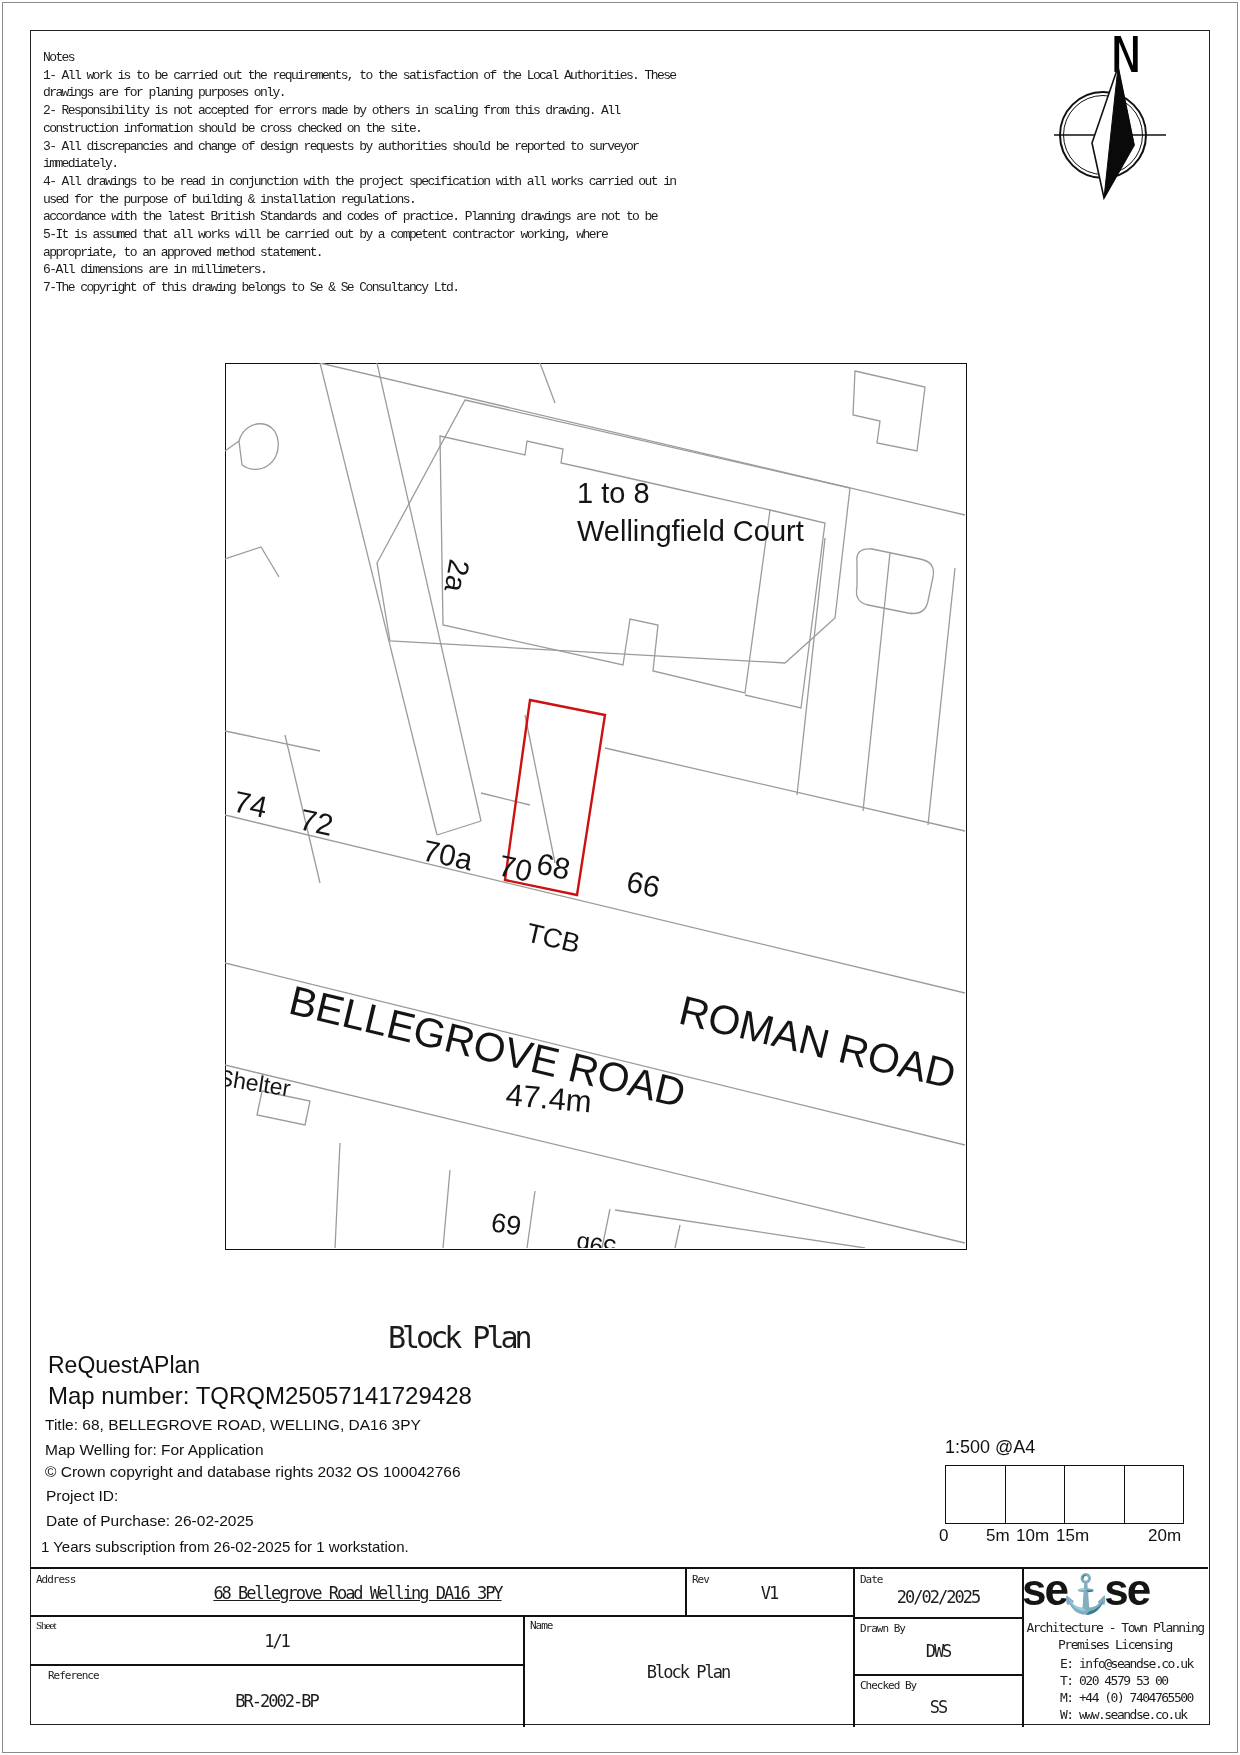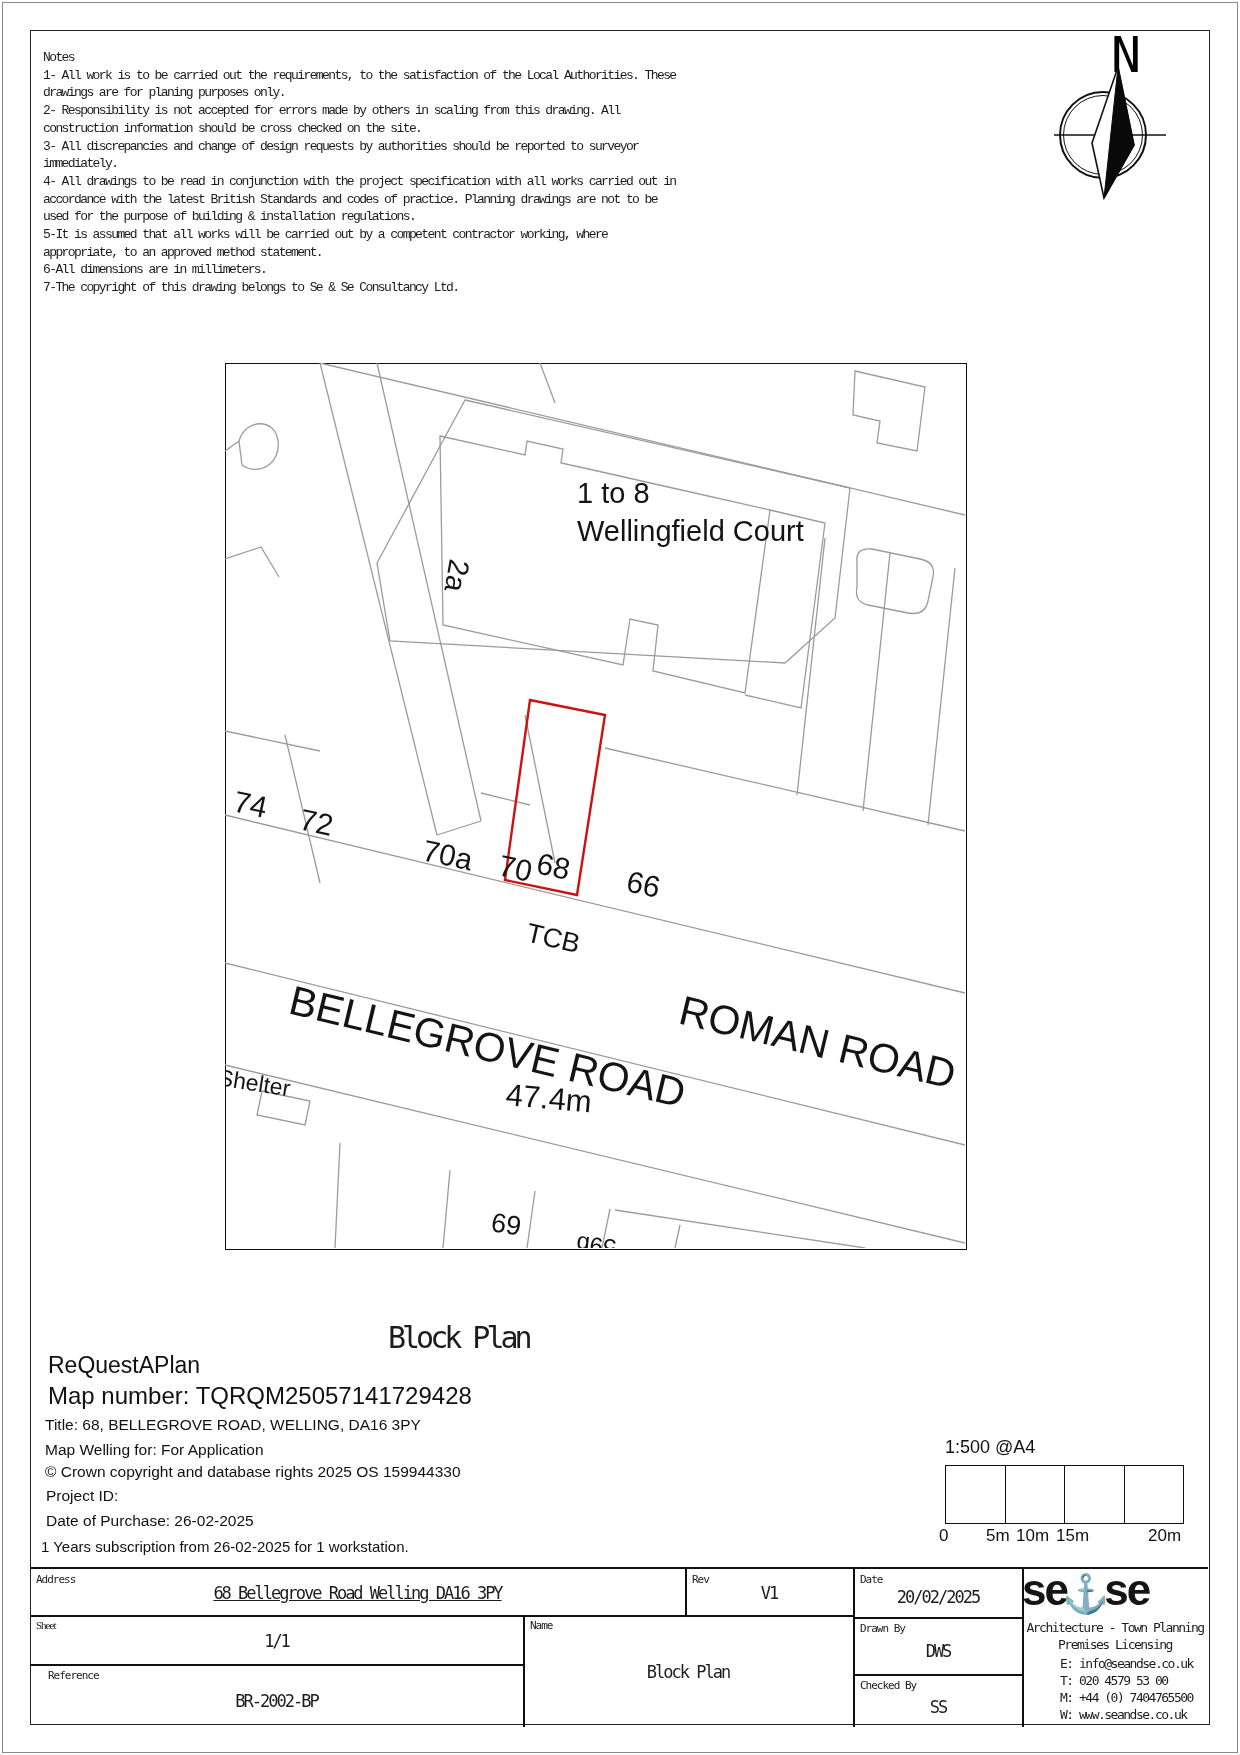--- a/index.html
+++ b/index.html
@@ -34,22 +34,22 @@
 
   <div class="abs" style="left:43px;top:49px;">
     <div class="cad cad-notes">Notes</div>
     <div class="cad cad-notes">1- All work is to be carried out the requirements, to the satisfaction of the Local Authorities. These</div>
     <div class="cad cad-notes">drawings are for planing purposes only.</div>
     <div class="cad cad-notes">2- Responsibility is not accepted for errors made by others in scaling from this drawing. All</div>
     <div class="cad cad-notes">construction information should be cross checked on the site.</div>
     <div class="cad cad-notes">3- All discrepancies and change of design requests by authorities should be reported to surveyor</div>
     <div class="cad cad-notes">immediately.</div>
     <div class="cad cad-notes">4- All drawings to be read in conjunction with the project specification with all works carried out in</div>
+    <div class="cad cad-notes">used for the purpose of building &amp; installation regulations.</div>
     <div class="cad cad-notes">accordance with the latest British Standards and codes of practice. Planning drawings are not to be</div>
-    <div class="cad cad-notes">used for the purpose of building &amp; installation regulations.</div>
     <div class="cad cad-notes">5-It is assumed that all works will be carried out by a competent contractor working, where</div>
     <div class="cad cad-notes">appropriate, to an approved method statement.</div>
     <div class="cad cad-notes">6-All dimensions are in millimeters.</div>
     <div class="cad cad-notes">7-The copyright of this drawing belongs to Se &amp; Se Consultancy Ltd.</div>
   </div>
 
   <svg class="abs" style="left:1040px;top:20px;" width="140" height="195" viewBox="0 0 140 195">
     <text x="86" y="52" text-anchor="middle" font-family="DejaVu Sans Mono,monospace" font-size="50">N</text>
     <circle cx="63" cy="115" r="43" fill="none" stroke="#111" stroke-width="2"></circle>
     <circle cx="63" cy="115" r="39.5" fill="none" stroke="#111" stroke-width="1"></circle>
@@ -128,21 +128,21 @@
       <text x="265" y="868" font-size="27" transform="rotate(9 265 868)">69</text>
       <text x="392" y="877" font-size="24" transform="rotate(186 392 877)">59b</text>
     </g>
   </svg>
 
   <div class="abs cad cad-big" style="left:388px;top:1320px;">Block Plan</div>
   <div class="abs arial" style="left:48px;top:1352px;font-size:23px;">ReQuestAPlan</div>
   <div class="abs arial" style="left:48px;top:1382px;font-size:24px;">Map number: TQRQM25057141729428</div>
   <div class="abs arial" style="left:45px;top:1416px;font-size:15.5px;">Title: 68, BELLEGROVE ROAD, WELLING, DA16 3PY</div>
   <div class="abs arial" style="left:45px;top:1441px;font-size:15.5px;">Map Welling for: For Application</div>
-  <div class="abs arial" style="left:45px;top:1463px;font-size:15.5px;">© Crown copyright and database rights 2025 OS 159944330</div>
+  <div class="abs arial" style="left:45px;top:1463px;font-size:15.5px;">© Crown copyright and database rights 2032 OS 100042766</div>
   <div class="abs arial" style="left:46px;top:1487px;font-size:15.5px;">Project ID:</div>
   <div class="abs arial" style="left:46px;top:1512px;font-size:15.5px;">Date of Purchase: 26-02-2025</div>
   <div class="abs arial" style="left:41px;top:1538px;font-size:15px;">1 Years subscription from 26-02-2025 for 1 workstation.</div>
 
   <div class="abs arial" style="left:945px;top:1437px;font-size:18px;">1:500 @A4</div>
   <div id="scalebar-rect">
       <div></div>
       <div></div>
       <div></div>
       <div></div>

